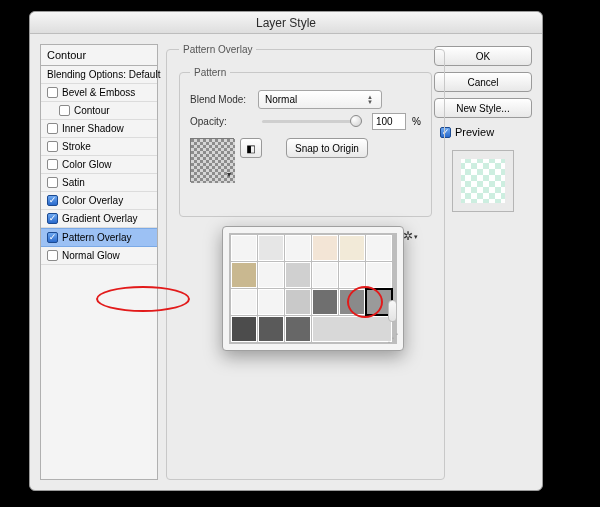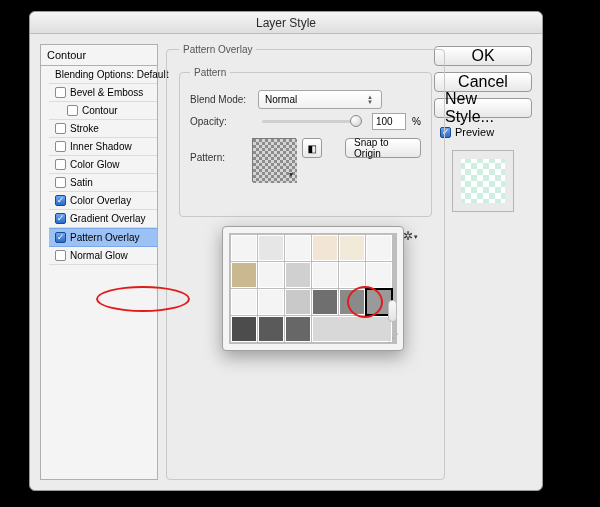--- a/index.html
+++ b/index.html
@@ -71,21 +71,20 @@
   }
   .styles-list { flex:1; }
   .style-row {
     display: flex;
     align-items: center;
     gap: 4px;
     padding: 3px 6px;
     border-bottom: 1px solid #dcdcdc;
     cursor: default;
     white-space: nowrap;
-    margin-left: 8px;
   }
   .style-row.indent1 { padding-left: 18px; }
   .style-row.selected {
     background: var(--selected-blue);
     border-top: 1px solid #7aa9e6;
     border-bottom: 1px solid #7aa9e6;
   }
   .checkbox {
     width: 11px;
     height: 11px;
@@ -209,21 +208,21 @@
     display: flex; align-items:center; justify-content:center;
     font-size: 10px;
   }
   .snap-btn, .aqua-btn {
     height: 20px;
     border: 1px solid #9a9a9a;
     border-radius: 4px;
     background: linear-gradient(#ffffff, #e8e8e8);
     padding: 0 10px;
     display: flex; align-items:center; justify-content:center;
-    font-size: 16px;
+    font-size: 10px;
     box-shadow: 0 1px 0 #fff inset;
   }
   .snap-btn { font-size: 10px; padding: 0 8px; }
 
   
   .popover {
     position: absolute;
     left: 192px;
     top: 192px;
     width: 182px;
@@ -333,25 +332,25 @@
           <div class="style-row">
             <span class="checkbox"></span>
             <span class="lbl">Bevel &amp; Emboss</span>
           </div>
           <div class="style-row indent1">
             <span class="checkbox"></span>
             <span class="lbl">Contour</span>
           </div>
           <div class="style-row">
             <span class="checkbox"></span>
+            <span class="lbl">Inner Shadow</span>
+          </div>
+          <div class="style-row">
+            <span class="checkbox"></span>
             <span class="lbl">Stroke</span>
-          </div>
-          <div class="style-row">
-            <span class="checkbox"></span>
-            <span class="lbl">Inner Shadow</span>
           </div>
           <div class="style-row">
             <span class="checkbox"></span>
             <span class="lbl">Color Glow</span>
           </div>
           <div class="style-row">
             <span class="checkbox"></span>
             <span class="lbl">Satin</span>
           </div>
           <div class="style-row">
@@ -393,21 +392,20 @@
           <div class="form-row">
             <span class="label">Opacity:</span>
             <div class="slider-track">
               <div class="slider-thumb" style="left:88px"></div>
             </div>
             <input class="value-box" value="100" style="">
             <span class="pct">%</span>
           </div>
 
           <div class="form-row" style="align-items:flex-start; margin-top:8px;">
-            <span class="label" style="padding-top:14px">Pattern:</span>
             <div class="pattern-swatch">
               <svg width="44" height="44">
                 <defs>
                   <pattern id="p1" width="6" height="6" patternUnits="userSpaceOnUse">
                     <rect width="6" height="6" fill="#d6d6d6"></rect>
                     <rect width="3" height="3" fill="#8c8c8c"></rect>
                     <rect x="3" y="3" width="3" height="3" fill="#8c8c8c"></rect>
                   </pattern>
                 </defs>
                 <rect width="44" height="44" fill="url(#p1)"></rect>

